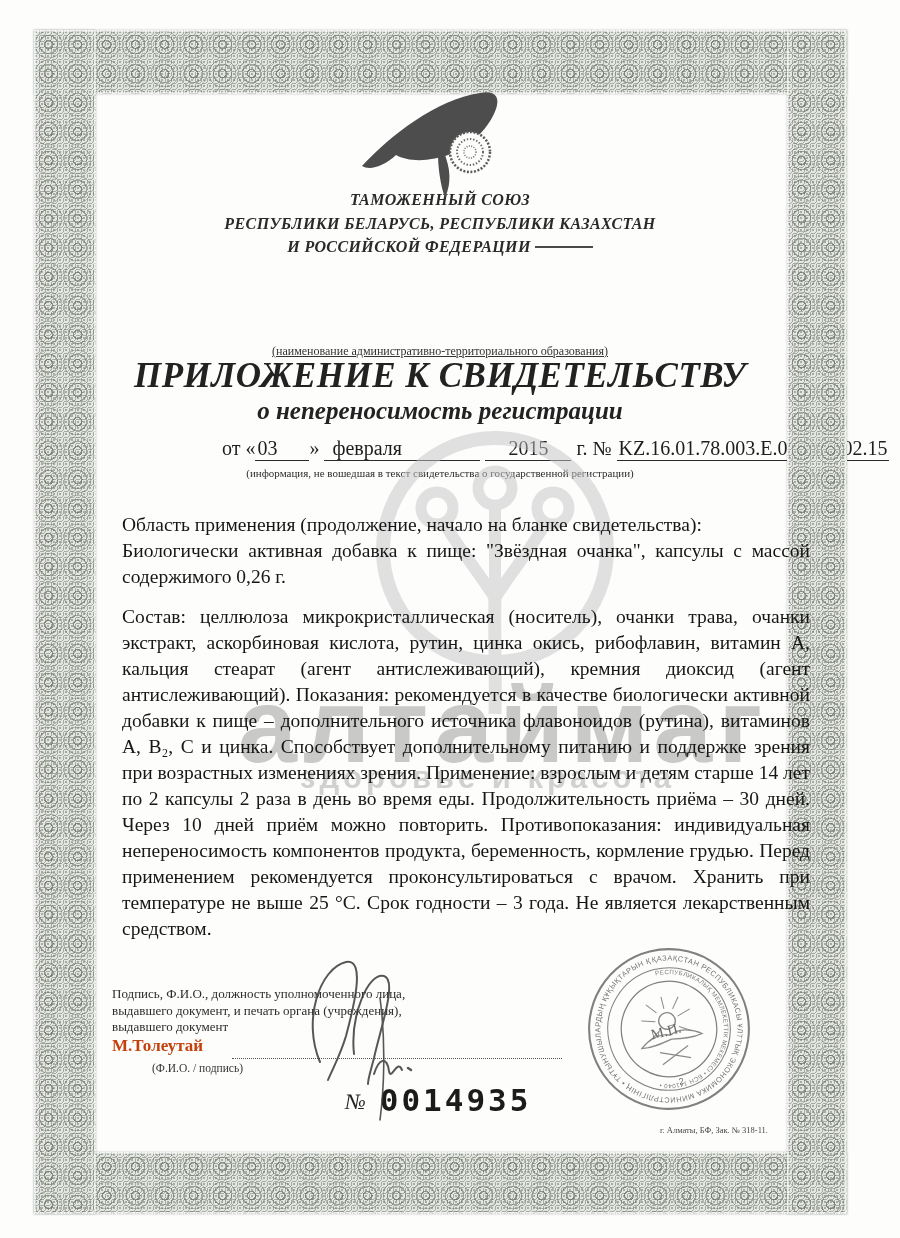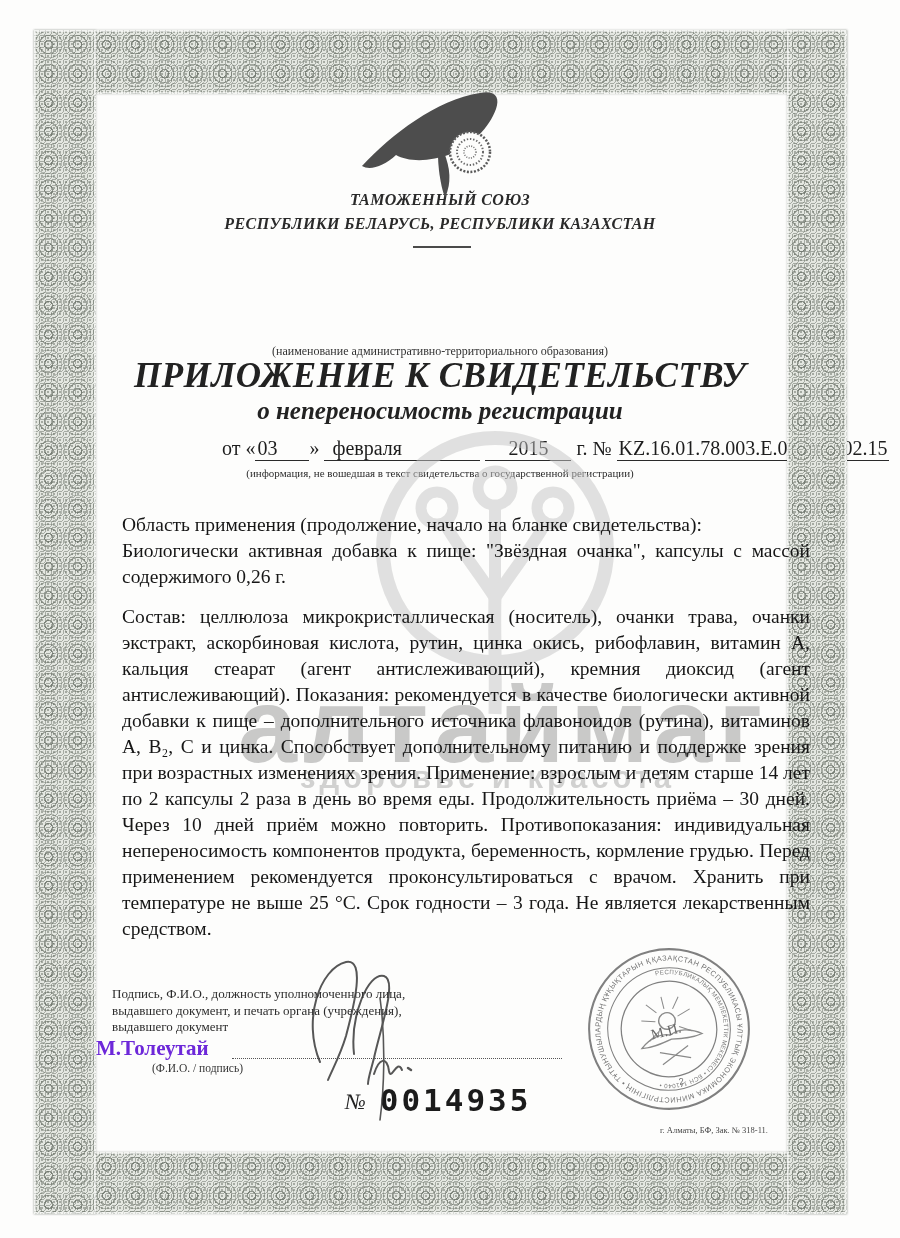--- a/index.html
+++ b/index.html
@@ -31,21 +31,21 @@
   .band-bottom{left:34px; bottom:24px; right:53px; height:62px;}
   .band-left{left:34px; top:30px; bottom:24px; width:62px;}
   .band-right{right:53px; top:30px; bottom:24px; width:60px;}
 
   .centered{position:absolute; left:90px; right:110px; text-align:center;}
 
   
   .org-header{top:188px; font-weight:bold; font-style:italic; font-size:16px; line-height:23.5px; color:#2a2a2a; letter-spacing:.4px;}
   .form-dash{display:inline-block; width:58px; border-bottom:2px solid #4a4a4a; vertical-align:4px; margin-left:4px;}
 
-  .territory-note{top:344px; font-size:12px; color:#333;}
+  .territory-note{top:344px; font-size:12px; color:#333;text-decoration:underline;}
   .doc-title{top:356px; font-weight:bold; font-style:italic; font-size:35px; letter-spacing:.5px; color:#222;}
   .doc-subtitle{top:397px; font-weight:bold; font-style:italic; font-size:25px; color:#222;}
 
   
   .date-line{position:absolute; left:222px; top:437px; font-size:20px; white-space:nowrap; color:#1d1d1d;}
   .u{display:inline-block; border-bottom:1.6px solid #2a2a2a; text-align:center;}
   .u-day{width:52px; text-align:left; padding-left:2px;}
   .u-month{width:148px; text-align:left; padding-left:8px;}
   .u-year{width:86px;}
   .u-num{padding:0 2px;}
@@ -53,21 +53,21 @@
   .info-note{top:467px; font-size:11px; color:#2e2e2e;}
 
   
   .body-text{position:absolute; left:122px; right:90px; top:512px; z-index:2; font-size:19.5px; line-height:26px; text-align:justify;}
   .body-text p{margin:0;}
   .scope-heading{font-weight:normal;}
   .main-para{margin-top:14px !important;}
 
   
   .sig-note{position:absolute; left:112px; top:986px; font-size:13px; line-height:16.5px; color:#2b2b2b; z-index:2;}
-  .sig-name{position:absolute; left:96px; top:1036px; font-size:21px; font-weight:bold; color:#6d28d9; z-index:2;}
+  .sig-name{position:absolute; left:112px; top:1036px; font-size:17px; font-weight:bold; color:#c2410c; z-index:2;}
   .sig-rule{position:absolute; left:232px; top:1040px; width:330px; border-bottom:1.6px dotted #555; height:18px; z-index:2;}
   .sig-caption{position:absolute; left:152px; top:1062px; font-size:11.5px; color:#333; z-index:2;}
   .sig-scribble{position:absolute; left:262px; top:950px; z-index:3; opacity:.85;}
 
   
   .serial{position:absolute; left:345px; top:1082px; z-index:2; white-space:nowrap;}
   .serial-prefix{font-size:22px; font-style:italic; color:#222; margin-right:14px; vertical-align:2px;}
   .serial-number{font-family:"DejaVu Sans Mono", monospace; font-size:31px; font-weight:600; letter-spacing:3px; color:#1b1b1b;}
 
   
@@ -116,21 +116,21 @@
     <path d="M4,76 C34,44 78,10 122,3 C138,0 142,8 138,19 C131,38 114,55 93,64 C72,72 50,72 38,65 C26,76 12,81 4,76 Z" fill="#4d4d4d"></path>
     <path d="M86,62 C92,78 94,92 87,108 C82,94 80,76 80,64 Z" fill="#4d4d4d"></path>
     <circle cx="112" cy="62" r="20" fill="#fdfdfc" stroke="#5a5a5a" stroke-width="2.5" stroke-dasharray="2 1.6"></circle>
     <circle cx="112" cy="62" r="13" fill="none" stroke="#6a6a6a" stroke-width="2" stroke-dasharray="1.4 1.8"></circle>
     <circle cx="112" cy="62" r="6" fill="none" stroke="#777" stroke-width="1.6" stroke-dasharray="1 1.4"></circle>
   </svg>
 
   <div class="centered org-header">
     <div>ТАМОЖЕННЫЙ СОЮЗ</div>
     <div>РЕСПУБЛИКИ БЕЛАРУСЬ, РЕСПУБЛИКИ КАЗАХСТАН</div>
-    <div><span class="form-dash"></span></div>
+    <div><span>И РОССИЙСКОЙ ФЕДЕРАЦИИ</span><span class="form-dash"></span></div>
   </div>
 
   <div class="centered territory-note">(наименование административно-территориального образования)</div>
   <div class="centered doc-title">ПРИЛОЖЕНИЕ К СВИДЕТЕЛЬСТВУ</div>
   <div class="centered doc-subtitle">о непереносимость регистрации</div>
 
   <div class="date-line">
     <span>от «</span><span class="u u-day">03</span><span>»</span>
     <span class="u u-month">февраля</span>
     <span class="u u-year">2015</span>

